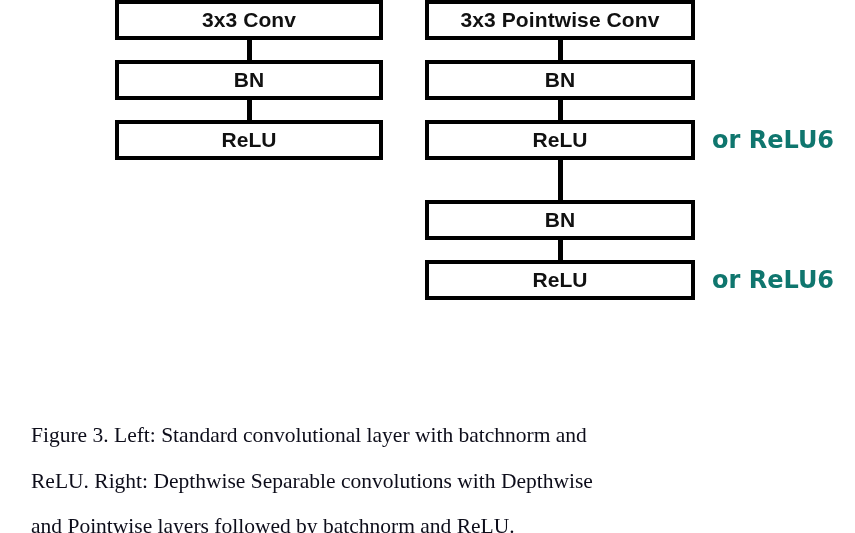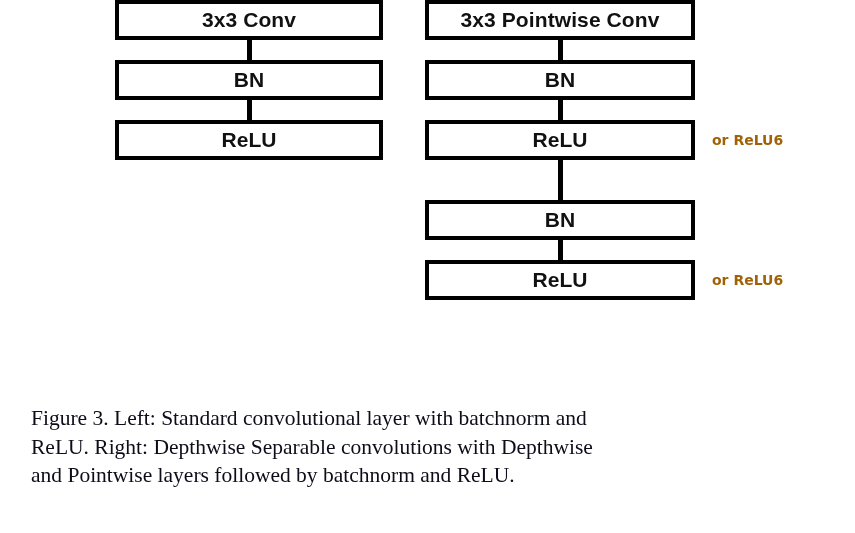--- a/index.html
+++ b/index.html
@@ -89,41 +89,42 @@
     background: #000000;
   }
 
   
   .side-note {
     position: absolute;
     left: 287px;
     top: 50%;
     transform: translateY(-50%);
     font-family: "DejaVu Sans", sans-serif;
-    font-size: 14px;
+    font-size: 24px;
     line-height: 1;
-    color: #a16207;
+    color: #0f766e;
     white-space: nowrap;
   }
 
   
   .caption {
     position: absolute;
     left: 31px;
     top: 404px;
     width: 790px;
     font-family: "Liberation Serif", serif;
     font-size: 21.5px;
     line-height: 28.5px;
     color: #0d0d1a;
     text-align: left;
   }
   .caption .cap-line {
     display: block;
     white-space: nowrap;
+    margin-top: 17px;
   }
 </style>
 </head>
 <body>
 
 <div id="figure-root">
 
   <div class="diagram">
 
     <div class="column column-left">

